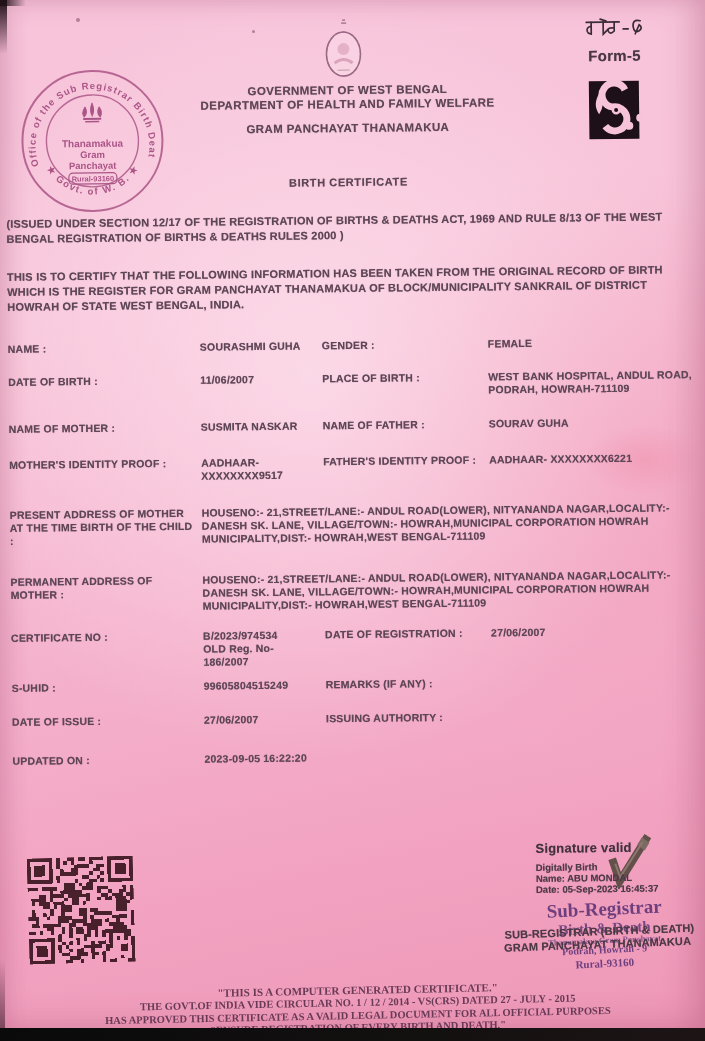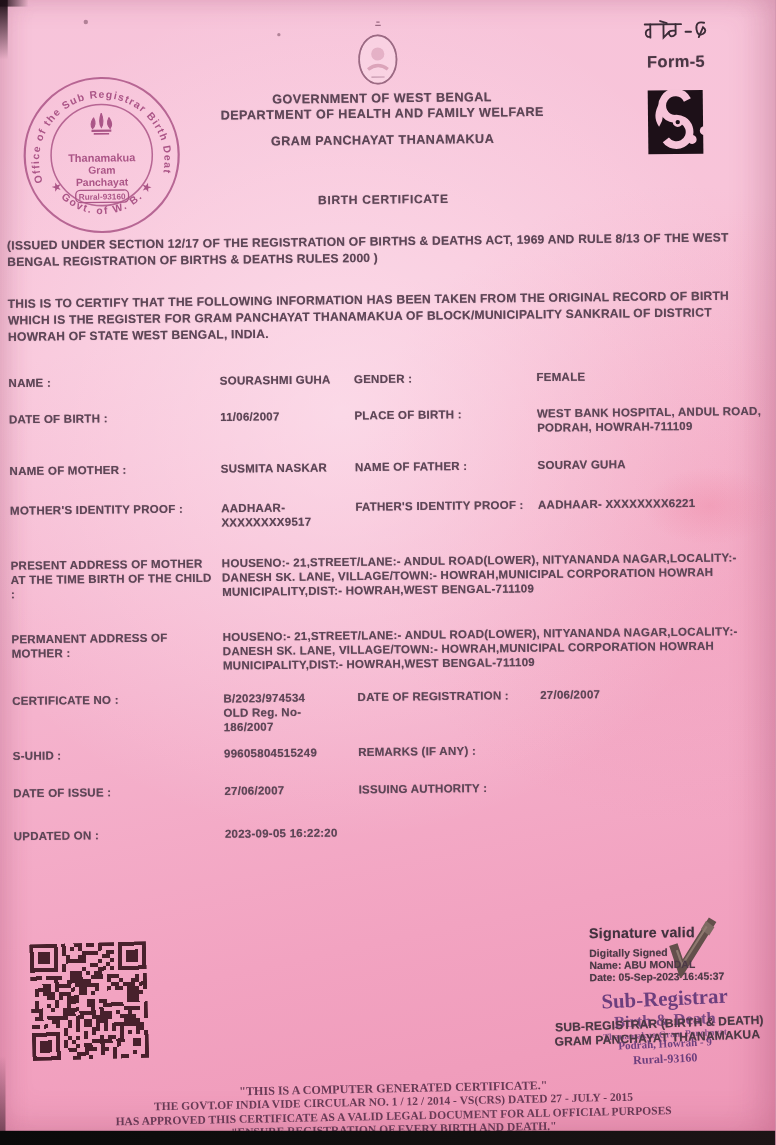--- a/index.html
+++ b/index.html
@@ -516,21 +516,21 @@
         </svg>
     </div>
 
     <div class="sig">
       <div class="t sv soft">Signature valid</div>
       <svg style="position:absolute;left:122px;top:0px;transform:rotate(6deg)" width="44" height="58" viewBox="0 0 44 58">
         <path d="M8,32 L16,50 L38,6" stroke="#63504b" stroke-width="8" fill="none" stroke-linecap="square"></path>
         <path d="M34,4 l8,5 -4,8 -8,-5 z" fill="#7d6a62"></path>
         <path d="M10,33 L16,46 L35,9" stroke="#8d786e" stroke-width="2" fill="none"></path>
       </svg>
-      <div class="t ds soft">Digitally Signed</div>
+      <div class="t ds soft">Digitally Birth</div>
       <div class="t nm soft">Name: ABU MONDAL</div>
       <div class="t dt soft">Date: 05-Sep-2023 16:45:37</div>
 
       <div class="t st1 serifst">Sub-Registrar</div>
       <div class="t st2 serifst">Birth &amp; Death</div>
       <div class="t st4f serifst">Thanamakua Gram Panchayat</div>
       <div class="t st3 soft">SUB-REGISTRAR (BIRTH &amp; DEATH)</div>
       <div class="t st5 soft">GRAM PANCHAYAT THANAMAKUA</div>
       <div class="t st6 serifst">Podrah, Howrah - 9</div>
       <div class="t st7 serifst">Rural-93160</div>

